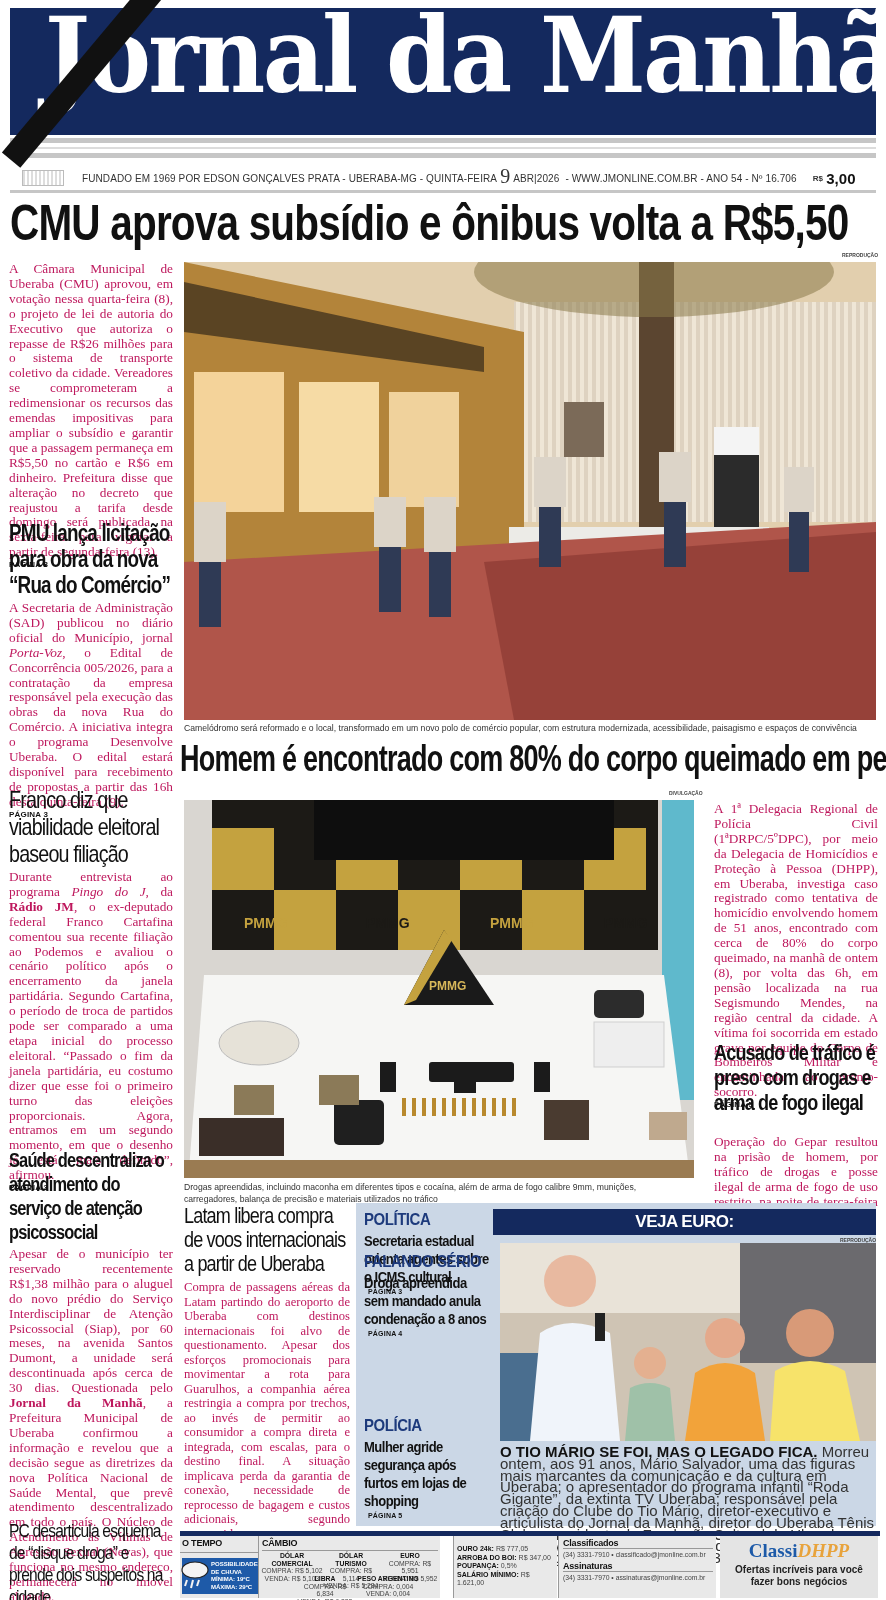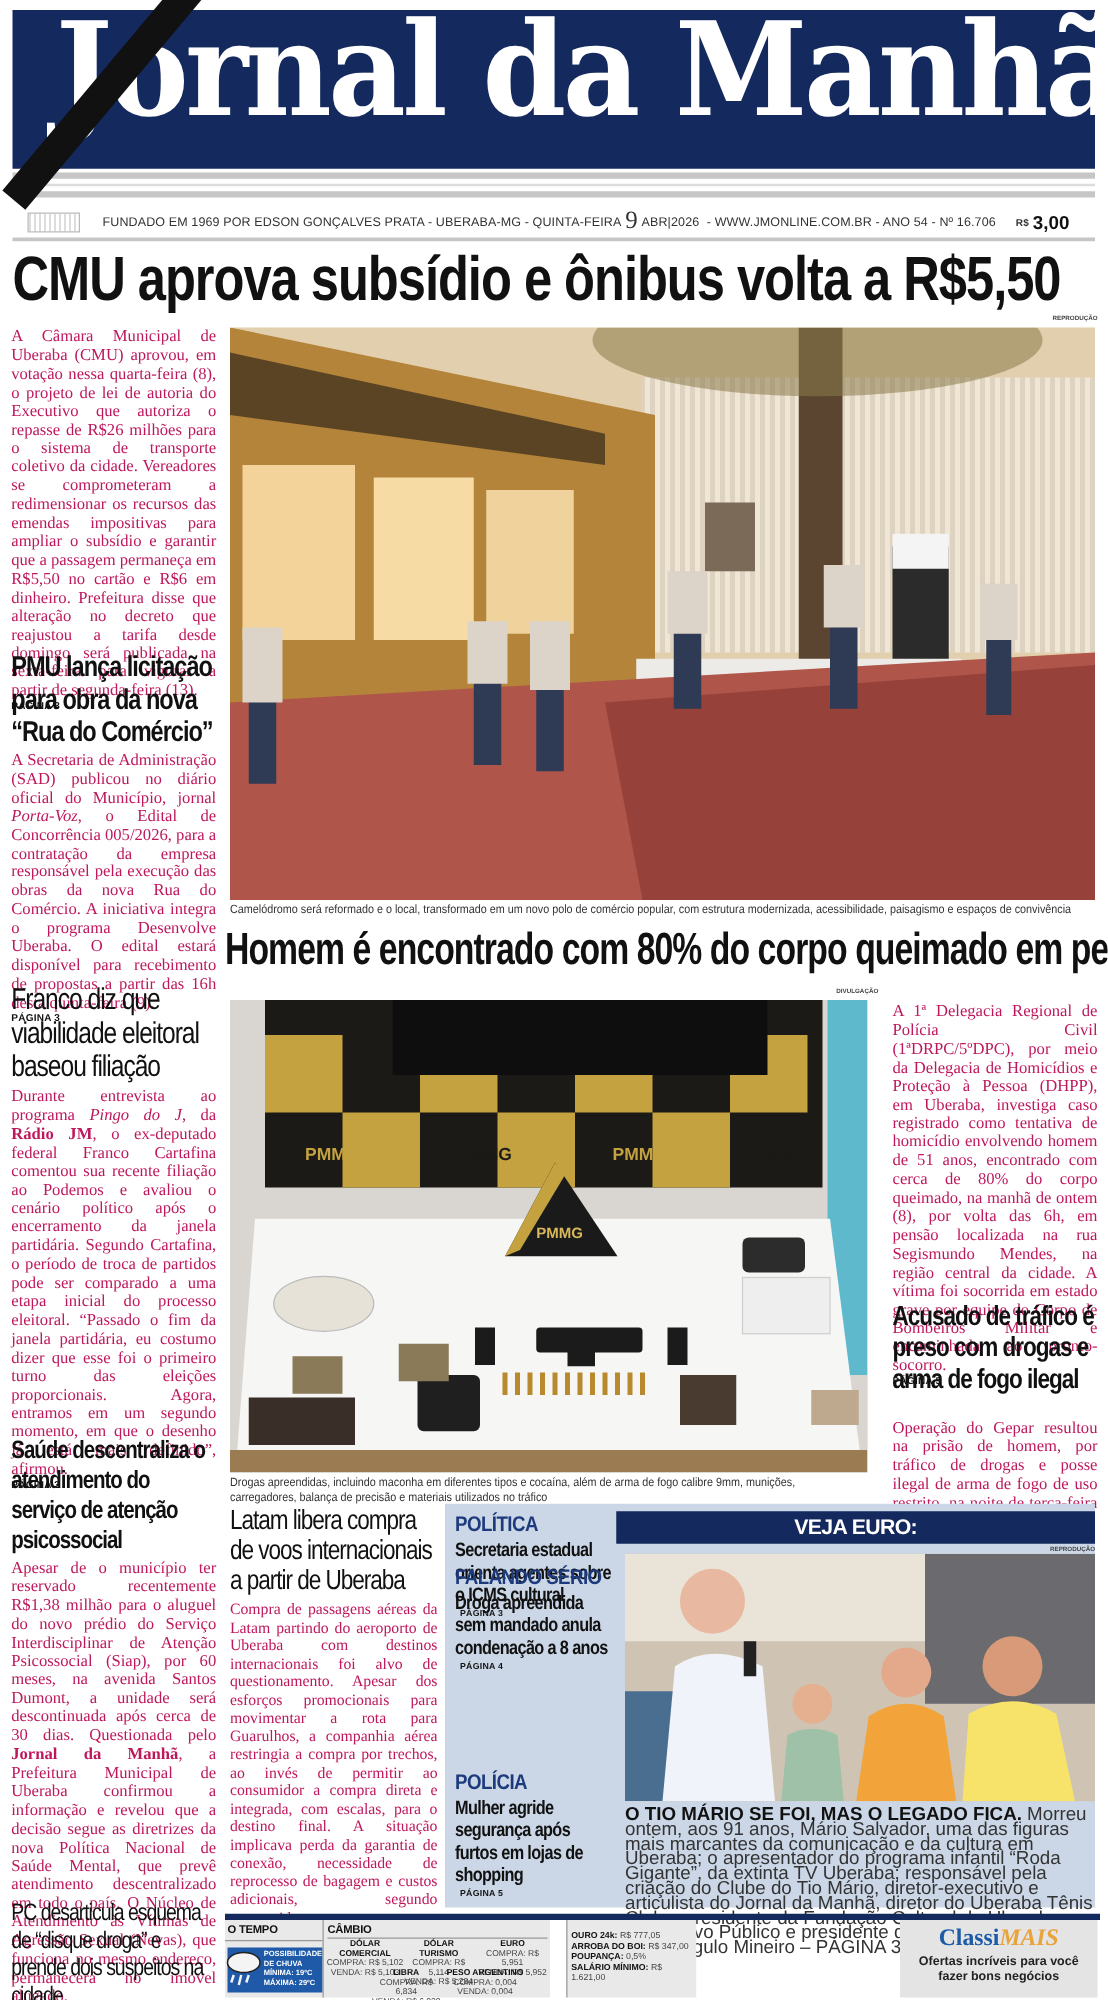--- a/index.html
+++ b/index.html
@@ -303,18 +303,24 @@
     <div class="ft-small" style="position:absolute;left:98px;top:39px;width:62px;"><b>PESO ARGENTINO</b><br><span>COMPRA: 0,004</span><br><span>VENDA: 0,004</span></div>
   </div>
 
   <div class="abs" style="left:273px;top:0;width:104px;height:62px;background:#e9e9e9;border-left:1px solid #999;padding:9px 0 0 3px;font-family:'Liberation Sans',sans-serif;font-size:7px;line-height:8.6px;color:#444;">
     <div><b style="color:#111;">OURO 24k:</b><span> R$ 777,05</span></div>
     <div><b style="color:#111;">ARROBA DO BOI:</b><span> R$ 347,00</span></div>
     <div><b style="color:#111;">POUPANÇA:</b><span> 0,5%</span></div>
     <div><b style="color:#111;">SALÁRIO MÍNIMO:</b><span> R$ 1.621,00</span></div>
   </div>
 
+  <div class="abs" style="left:378px;top:0;width:158px;height:62px;background:#e9e9e9;border-left:1px solid #999;padding:2px 0 0 4px;font-family:'Liberation Sans',sans-serif;color:#444;">
+    <div class="ft-label" style="border-bottom:1px solid #999;width:150px;">Classificados</div>
+    <div style="font-size:6.8px;margin-top:2px;">(34) 3331-7910 • classificado@jmonline.com.br</div>
+    <div class="ft-label" style="border-bottom:1px solid #999;width:150px;margin-top:3px;">Assinaturas</div>
+    <div style="font-size:6.8px;margin-top:2px;">(34) 3331-7970 • assinaturas@jmonline.com.br</div>
+  </div>
 
   <div class="abs" style="left:540px;top:0;width:158px;height:62px;background:#e4e4e4;text-align:center;">
-    <div style="font-family:'Liberation Serif',serif;font-weight:bold;font-size:19px;color:#1d5aa8;margin-top:4px;"><span>Classi</span><i style="color:#e8a33c;">MAIS</i></div>
+    <div style="font-family:'Liberation Serif',serif;font-weight:bold;font-size:19px;color:#1d5aa8;margin-top:4px;"><span>Classi</span><i style="color:#e8a33c;">DHPP</i></div>
     <div style="font-family:'Liberation Sans',sans-serif;font-weight:bold;font-size:10px;line-height:12px;color:#222;margin:2px 12px 0;">Ofertas incríveis para você fazer bons negócios</div>
   </div>
 </div>
 
 </body></html>

